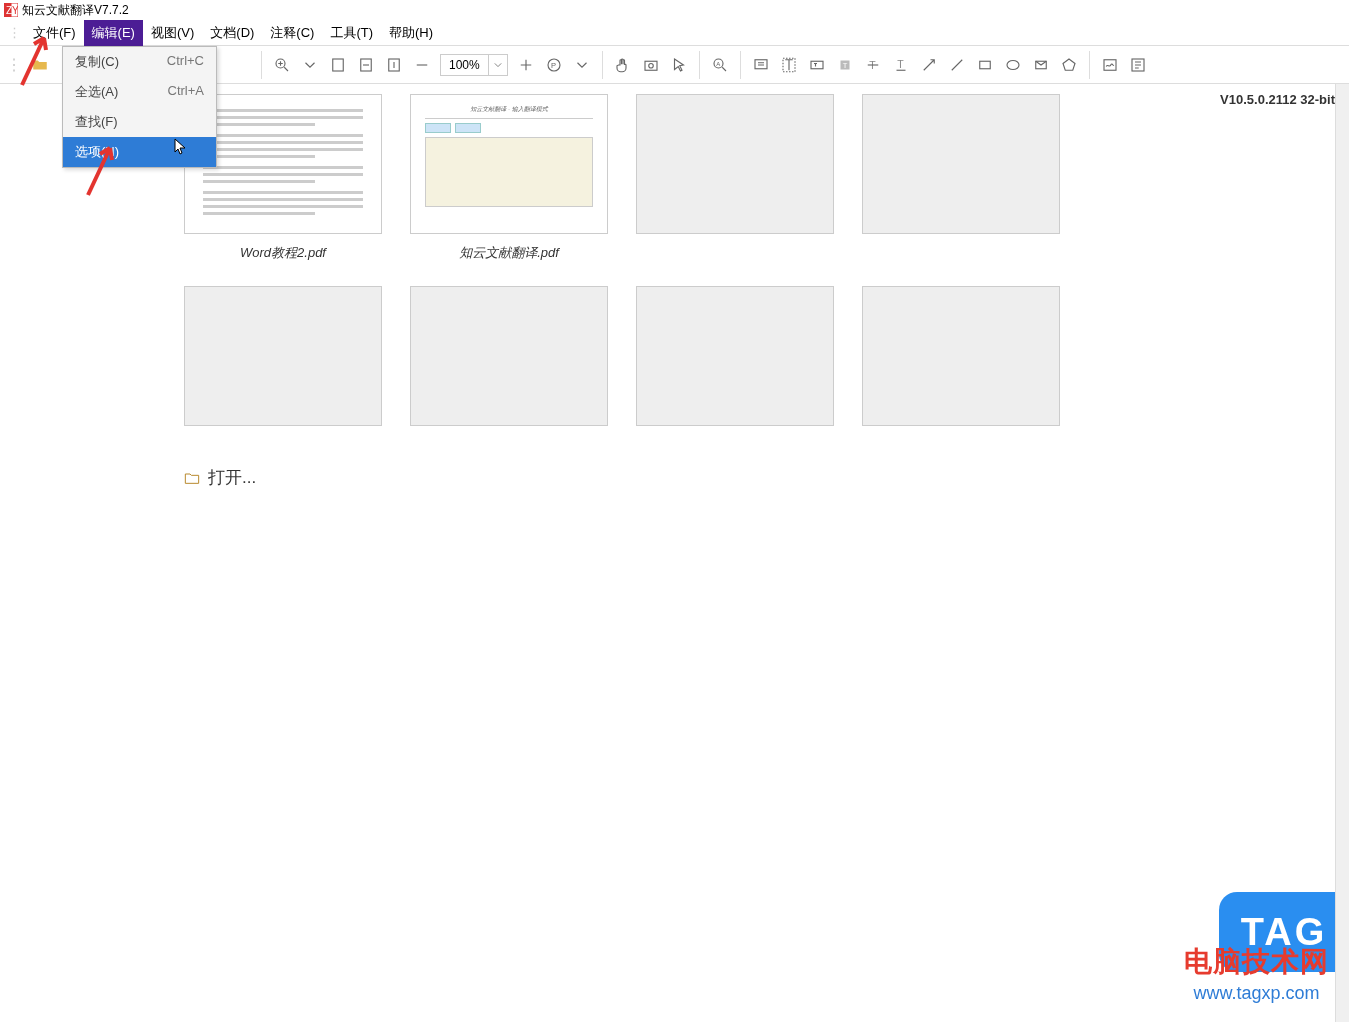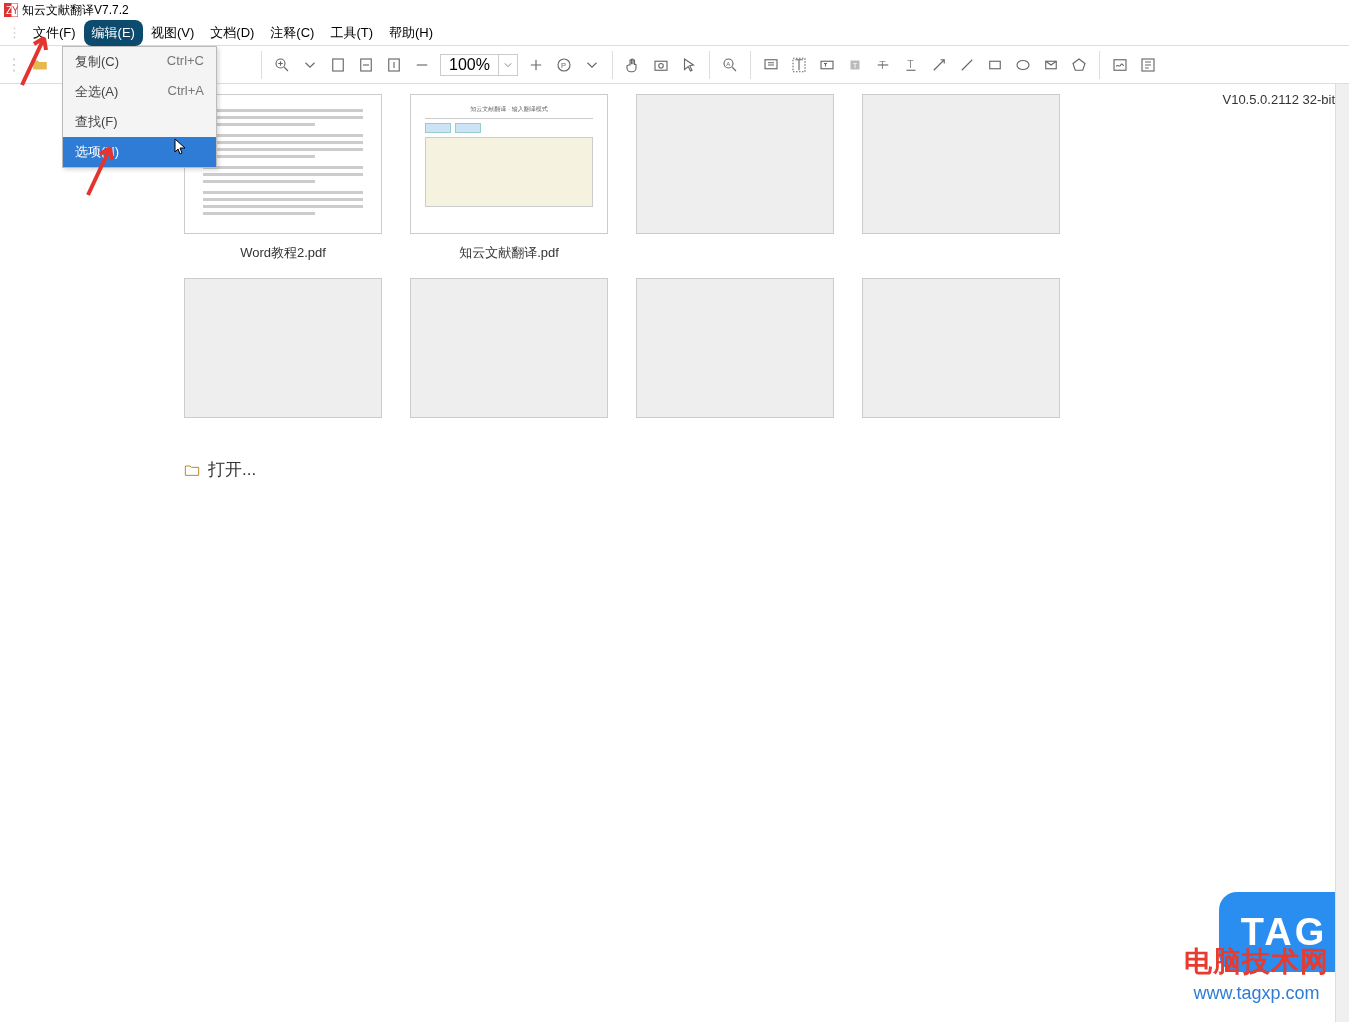--- a/index.html
+++ b/index.html
@@ -5,42 +5,42 @@
 * { margin: 0; padding: 0; box-sizing: border-box; font-family: "Microsoft YaHei", Arial, sans-serif; }
 body { background: #fff; width: 1349px; height: 1022px; overflow: hidden; position: relative; }
 
 .title-bar { height: 20px; display: flex; align-items: center; padding-left: 4px; font-size: 12px; }
 .title-bar .app-icon { width: 14px; height: 14px; margin-right: 4px; display:inline-flex; align-items:center; justify-content:center; }
 .title-bar .app-icon svg { width:14px; height:14px; }
 
 .menu-bar { height: 26px; display: flex; align-items: center; padding-left: 8px; border-bottom: 1px solid #ddd; font-size: 13px; }
 .menu-bar .sep { color:#ccc; margin-right:4px; }
 .menu-item { padding: 4px 8px; cursor: default; }
-.menu-item.active { background: #0c4a6e; color: #fff; border-radius: 8px; }
+.menu-item.active { background: #4c1d95; color: #fff; }
 
 .dropdown { position: absolute; left: 62px; top: 46px; width: 155px; background: #f4f4f4; border: 1px solid #bbb; box-shadow: 2px 2px 4px rgba(0,0,0,.15); z-index: 100; }
 .dropdown-item { display: flex; justify-content: space-between; padding: 6px 12px; font-size: 13px; color: #444; }
 .dropdown-item.hover { background: #2e7cd6; color: #fff; }
 .dropdown-item .shortcut { color: #777; }
 .dropdown-item.hover .shortcut { color:#fff; }
 
 .toolbar { height: 38px; display: flex; align-items: center; padding: 0 6px; background:#fff; border-bottom:1px solid #ddd; }
 .tb-sep { width:1px; height:28px; background:#ddd; margin:0 6px; }
 .tb-btn { width:28px; height:28px; display:flex; align-items:center; justify-content:center; color:#666; }
 .tb-btn svg { width:18px; height:18px; stroke:#666; fill:none; stroke-width:1.5; }
 .tb-btn.solid svg { fill:#666; stroke:none; }
 .zoom-box { display:flex; align-items:center; border:1px solid #ccc; height:22px; margin:0 4px; }
-.zoom-box span { padding:0 8px; font-size:16px; }
+.zoom-box span { padding:0 8px; font-size:12px; }
 .zoom-box .caret { border-left:1px solid #ccc; padding:0 5px; height:100%; display:flex; align-items:center; }
 
 .content { position: relative; padding: 10px 0 0 0; }
-.version { position:absolute; right:14px; top:8px; font-size:13px; color:#333; }
+.version { position:absolute; right:14px; top:8px; font-size:13px; color:#333;font-weight:bold; }
 .section-title { font-size:16px; font-weight:bold; margin-left:218px; margin-bottom:10px; }
 
-.grid { display:flex; flex-wrap:wrap; gap:16px 28px; margin-left:184px; width:920px; }
+.grid { display:flex; flex-wrap:wrap; gap:24px 28px; margin-left:184px; width:920px;font-style:italic; }
 .card { width:198px; }
 .thumb { width:198px; height:140px; border:1px solid #ccc; background:#eee; position:relative; overflow:hidden; }
 .thumb.doc { background:#fff; padding:14px 18px; }
 .doc-lines div { height:3px; background:#ccc; margin-bottom:4px; }
 .doc-lines .short { width:70%; }
 .doc-lines .para { margin-top:8px; }
 .thumb.form { background:#fff; padding:10px 14px; }
 .form-head { font-size:6px; text-align:center; color:#666; margin-bottom:4px; }
 .form-btns { display:flex; gap:4px; margin-bottom:4px; }
 .form-btns div { width:26px; height:10px; background:#cde4f7; border:1px solid #9cc; }

